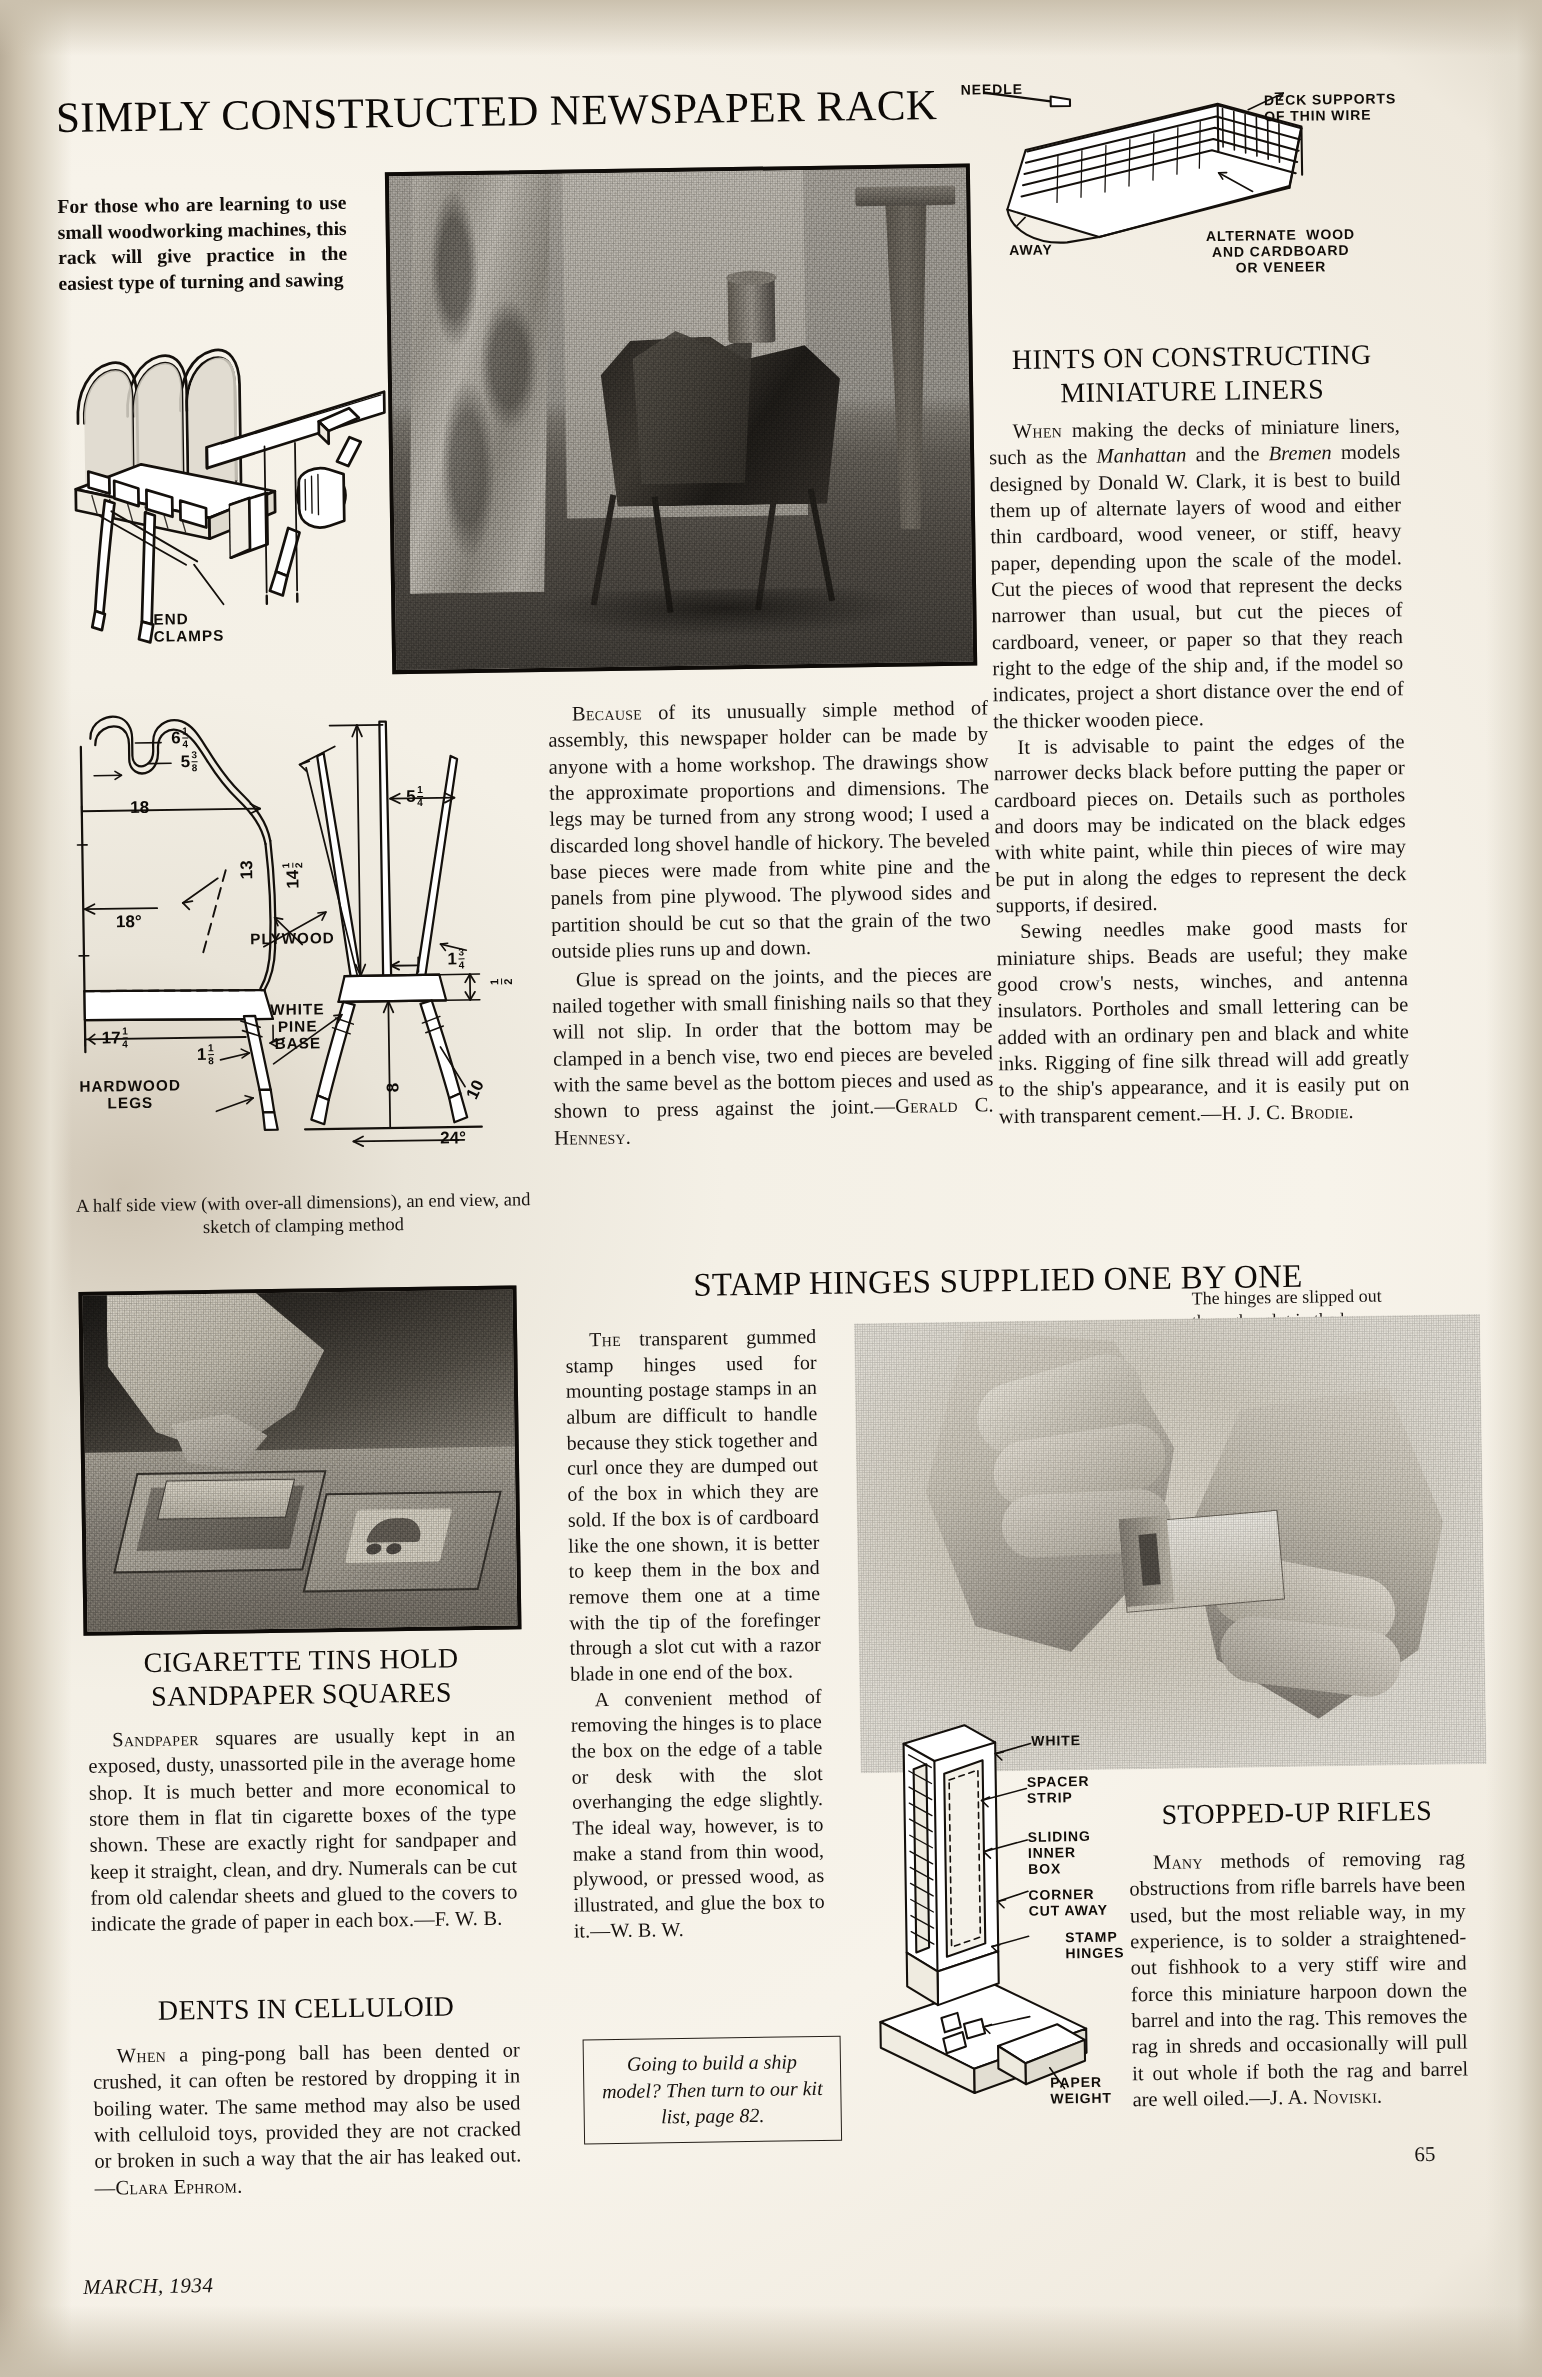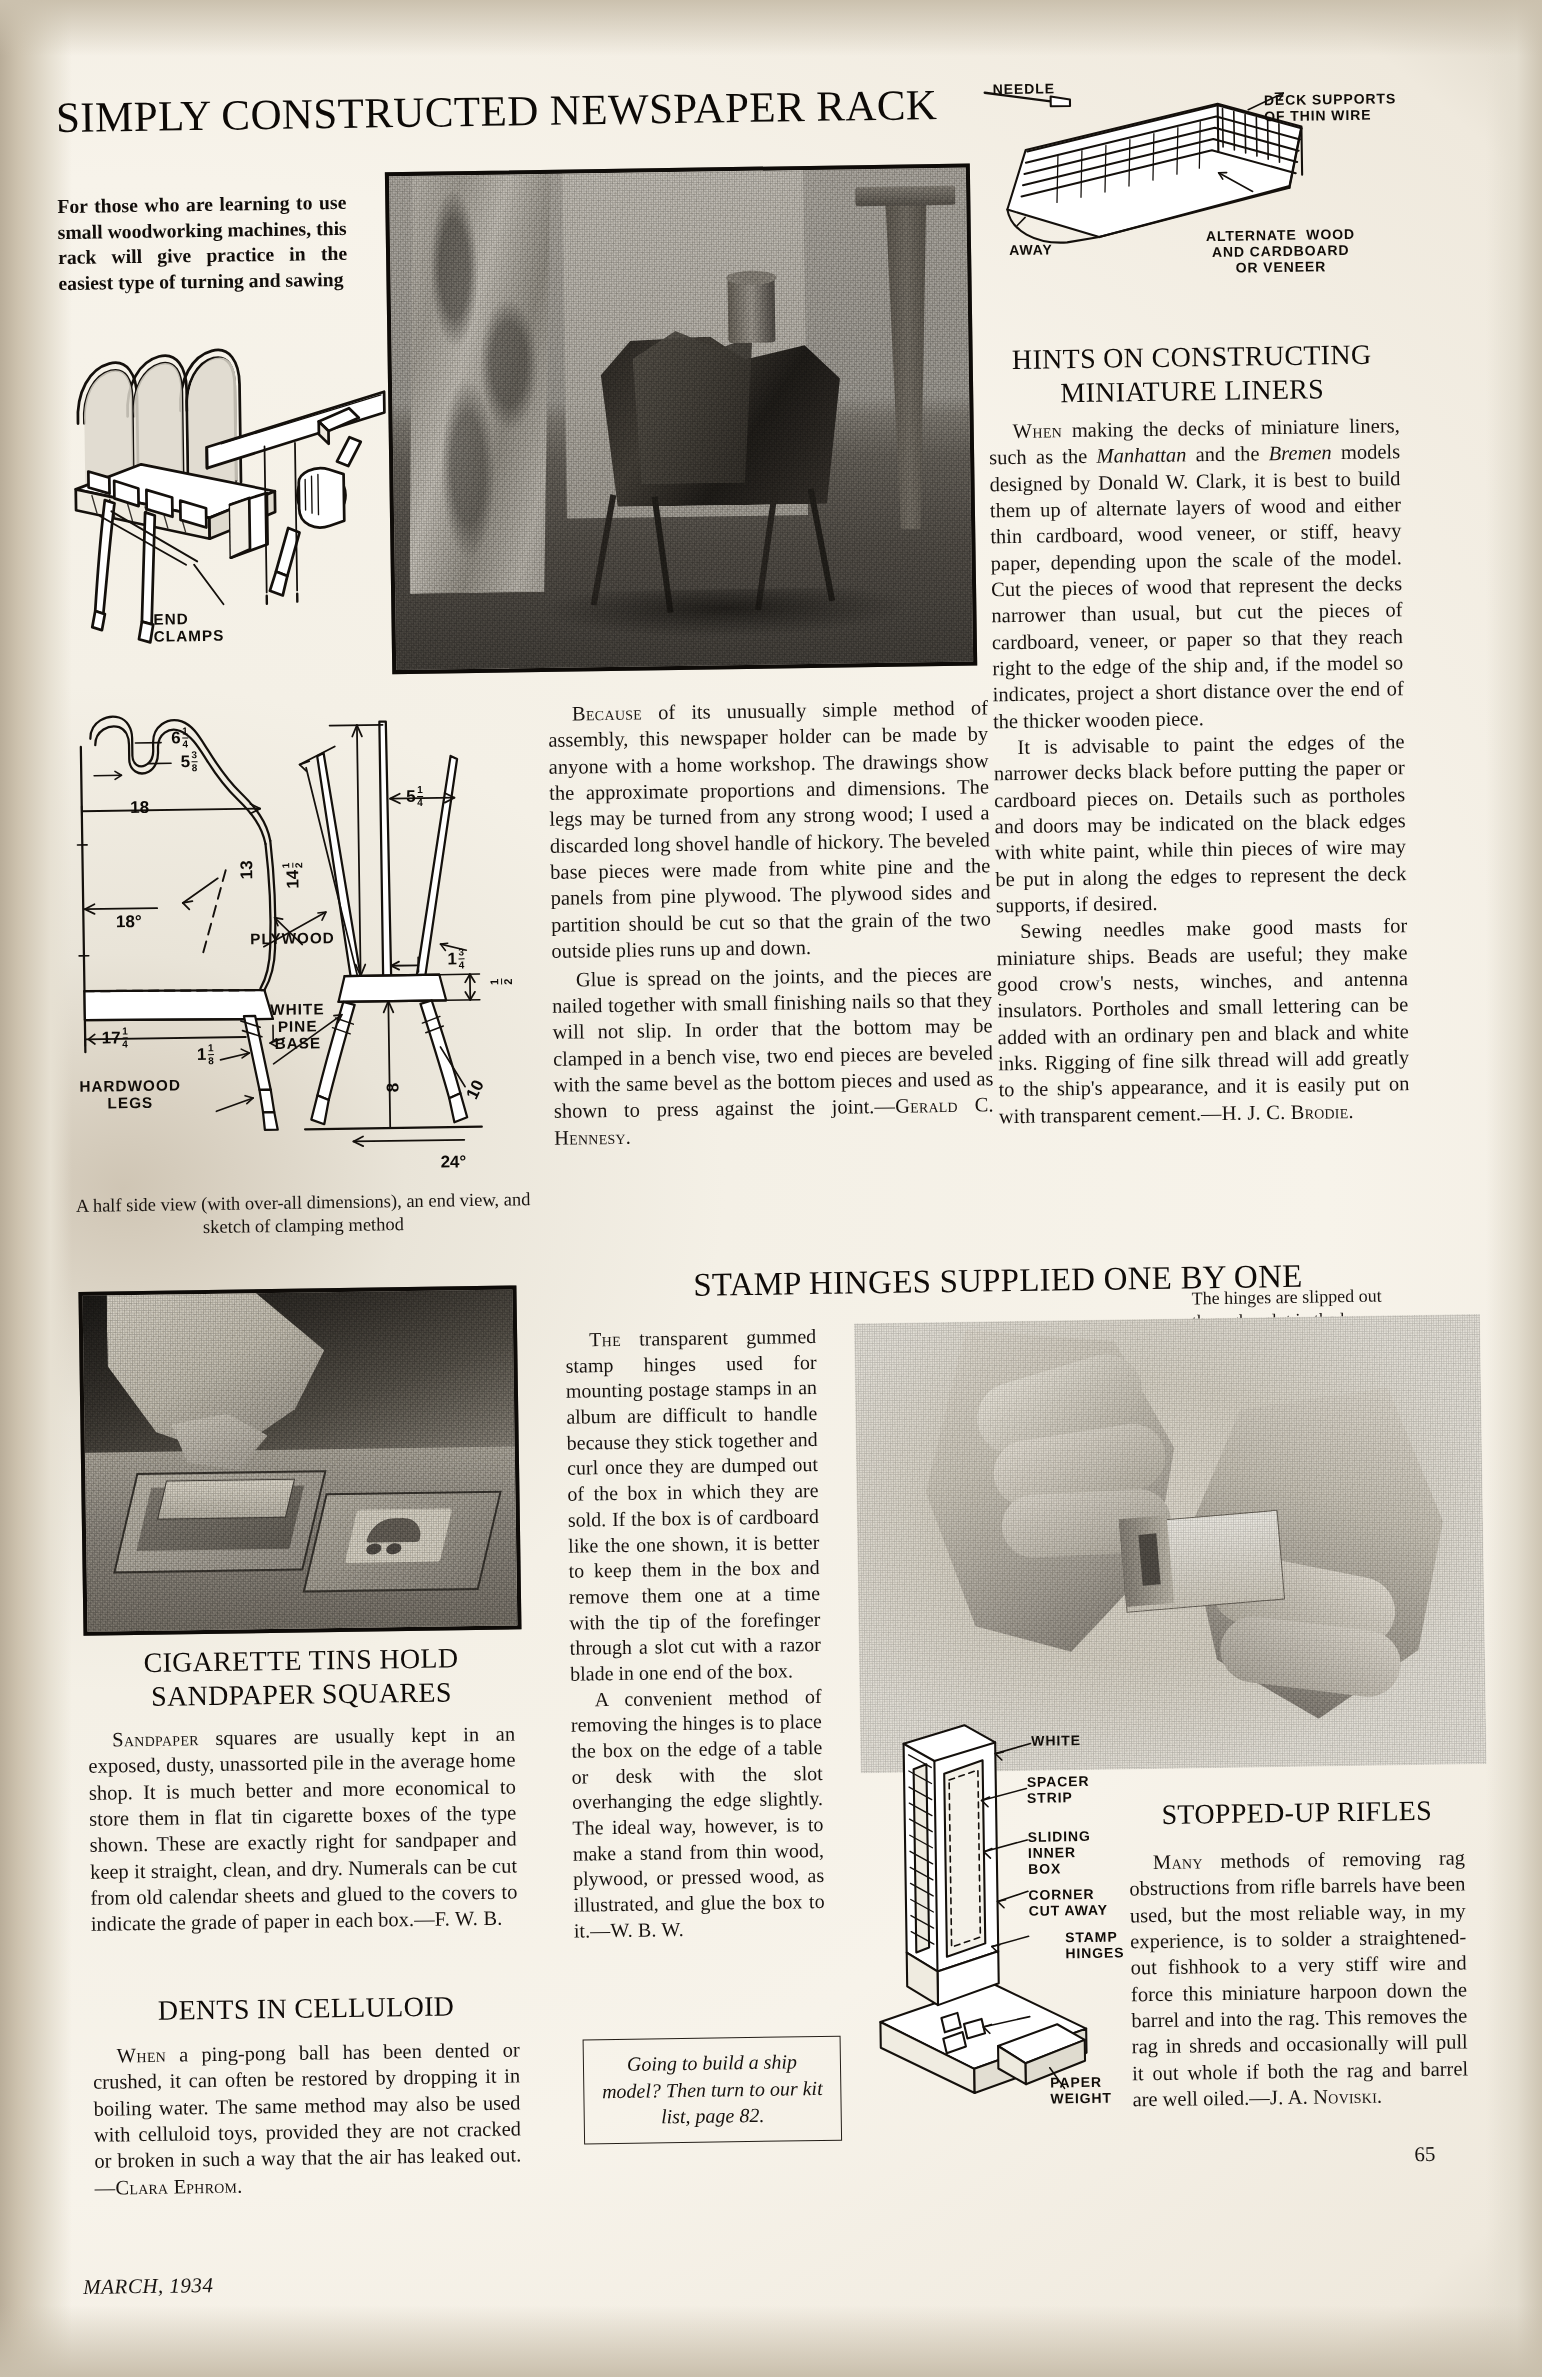--- a/index.html
+++ b/index.html
@@ -442,21 +442,21 @@
     </div>
     <div class="blk dim" style="left:492px;top:985px;transform:rotate(-90deg);transform-origin:left top;">
       <span class="frac" style="font-size:11.2px;">
         <i>1</i>
           <span class="bar"></span>
           <i>2</i>
         </span>
     </div>
     <div class="blk dim" style="left:384px;top:1089px;transform:rotate(-90deg);transform-origin:left top;">8</div>
     <div class="blk dim" style="left:463px;top:1092px;transform:rotate(-64deg);transform-origin:left top;">10</div>
-    <div class="blk dim" style="left:440px;top:1126px;margin-top:24px;">24°</div>
+    <div class="blk dim" style="left:440px;top:1126px;">24°</div>
 
     <div class="blk lbl" style="left:253px;top:925px;">PLYWOOD</div>
     <div class="blk lbl" style="left:272px;top:996px;text-align:center;">WHITE
 PINE
 BASE</div>
     <div class="blk lbl" style="left:80px;top:1070px;text-align:center;">HARDWOOD
 LEGS</div>
 
     <div class="blk cap" style="left:63px;top:1187px;width:478px;">A half side view (with over-all dimensions), an end view, and sketch of clamping method</div>
 
@@ -507,21 +507,21 @@
 
         <path d="M338,50 L382,30" stroke-width="2"></path>
         <path d="M382,30 L372,30 M382,30 L377,38" stroke-width="2"></path>
 
         <path d="M300,128 L342,152" stroke-width="2"></path>
         <path d="M300,128 L310,128 M300,128 L305,136" stroke-width="2"></path>
 
         <path d="M58,180 L48,190" stroke-width="2"></path>
       </g>
     </svg>
-    <div class="blk lbl-s" style="left:1008px;top:88px;">NEEDLE</div>
+    <div class="blk lbl-s" style="left:976px;top:88px;">NEEDLE</div>
     <div class="blk lbl-s" style="left:1022px;top:249px;">AWAY</div>
     <div class="blk lbl-s" style="left:1279px;top:103px;">DECK SUPPORTS
 OF THIN WIRE</div>
     <div class="blk lbl-s" style="left:1219px;top:238px;text-align:center;">ALTERNATE  WOOD
 AND CARDBOARD
 OR VENEER</div>
 
     <div class="blk hd-sec" style="left:994px;top:349px;width:418px;">
       <div>HINTS ON CONSTRUCTING</div>
       <div>MINIATURE LINERS</div>

